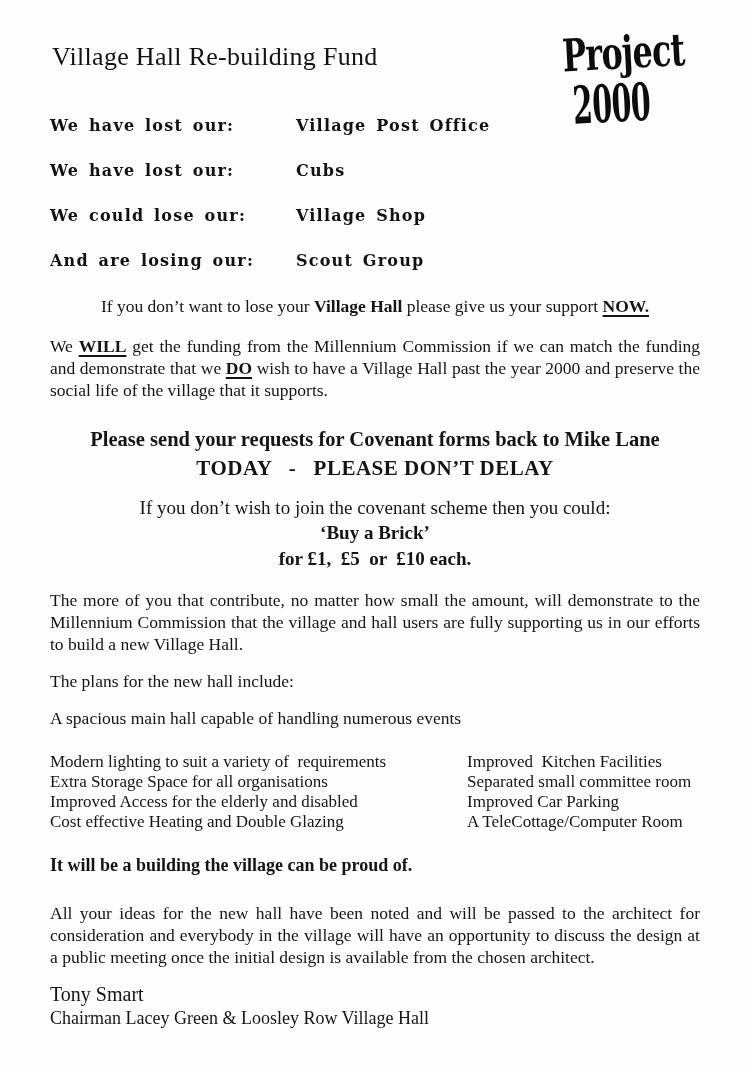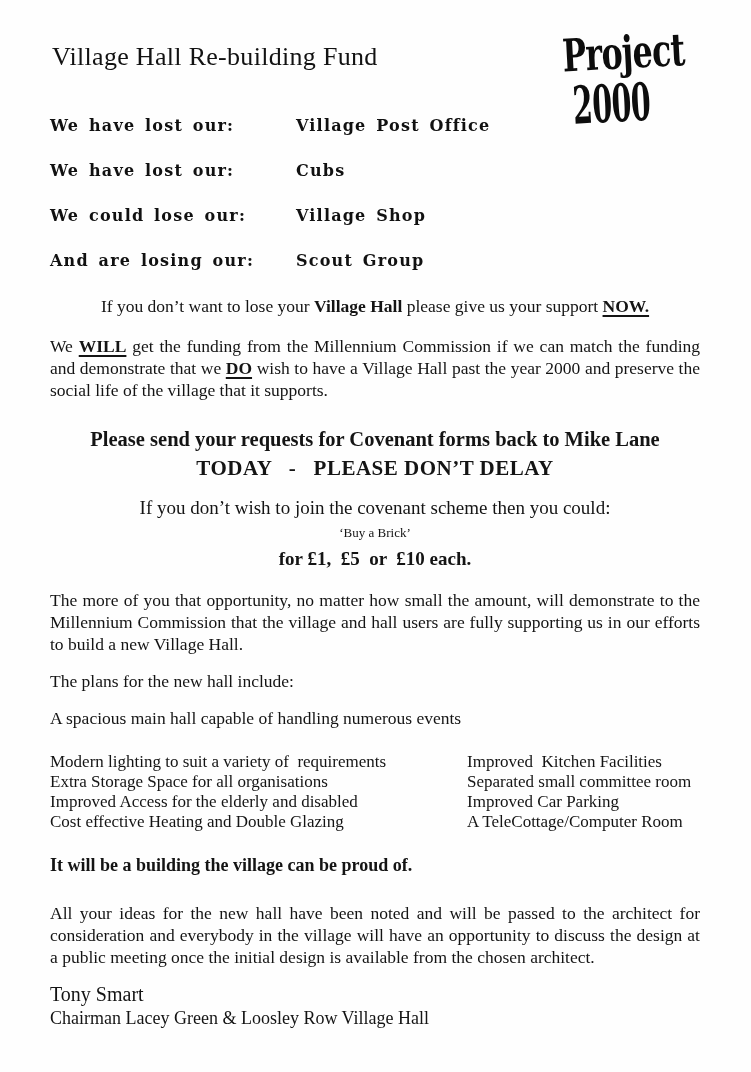--- a/index.html
+++ b/index.html
@@ -80,21 +80,21 @@
   .u { text-decoration: underline; text-decoration-thickness: 2px; text-underline-offset: 3px; }
 
   
   .covenant { margin-top: 25px; text-align: center; }
   .covenant .c1 { font-size: 20.5px; font-weight: 700; line-height: 27px; }
   .covenant .c2 { font-size: 21px; font-weight: 700; line-height: 30px; white-space: pre-wrap; letter-spacing: 0.5px; }
 
   
   .brick { margin-top: 12px; text-align: center; }
   .brick .bi { font-size: 19px; line-height: 25px; }
-  .brick .bt { font-size: 13px; font-weight: 400; line-height: 26px; }
+  .brick .bt { font-size: 19px; font-weight: 700; line-height: 26px; }
   .brick .bp { font-size: 19px; font-weight: 700; line-height: 25px; white-space: pre-wrap; }
 
   .line { margin-top: 15px; font-size: 17.5px; line-height: 22px; white-space: pre-wrap; }
 
   
   .cols { display: flex; margin-top: 23px; }
   .col-left { width: 417px; flex: none; }
   .col-right { flex: 1; }
   .plan-item {
     font-size: 17px; line-height: 20px;
@@ -153,21 +153,21 @@
       <div class="c1">Please send your requests for Covenant forms back to Mike Lane</div>
       <div class="c2">TODAY   -   PLEASE DON’T DELAY</div>
     </div>
 
     <div class="brick">
       <div class="bi">If you don’t wish to join the covenant scheme then you could:</div>
       <div class="bt">‘Buy a Brick’</div>
       <div class="bp">for £1,  £5  or  £10 each.</div>
     </div>
 
-    <p class="para">The more of you that opportunity, no matter how small the amount,  will demonstrate to the Millennium Commission that the village and hall users are fully supporting us in our efforts to build a new Village Hall.</p>
+    <p class="para">The more of you that contribute, no matter how small the amount,  will demonstrate to the Millennium Commission that the village and hall users are fully supporting us in our efforts to build a new Village Hall.</p>
 
     <div class="line">The plans for the new hall include:</div>
 
     <div class="line">A spacious main hall capable of handling numerous events</div>
 
     <div class="cols">
       <div class="col-left">
         <div class="plan-item">Modern lighting to suit a variety of  requirements</div>
         <div class="plan-item">Extra Storage Space for all organisations</div>
         <div class="plan-item">Improved Access for the elderly and disabled</div>

